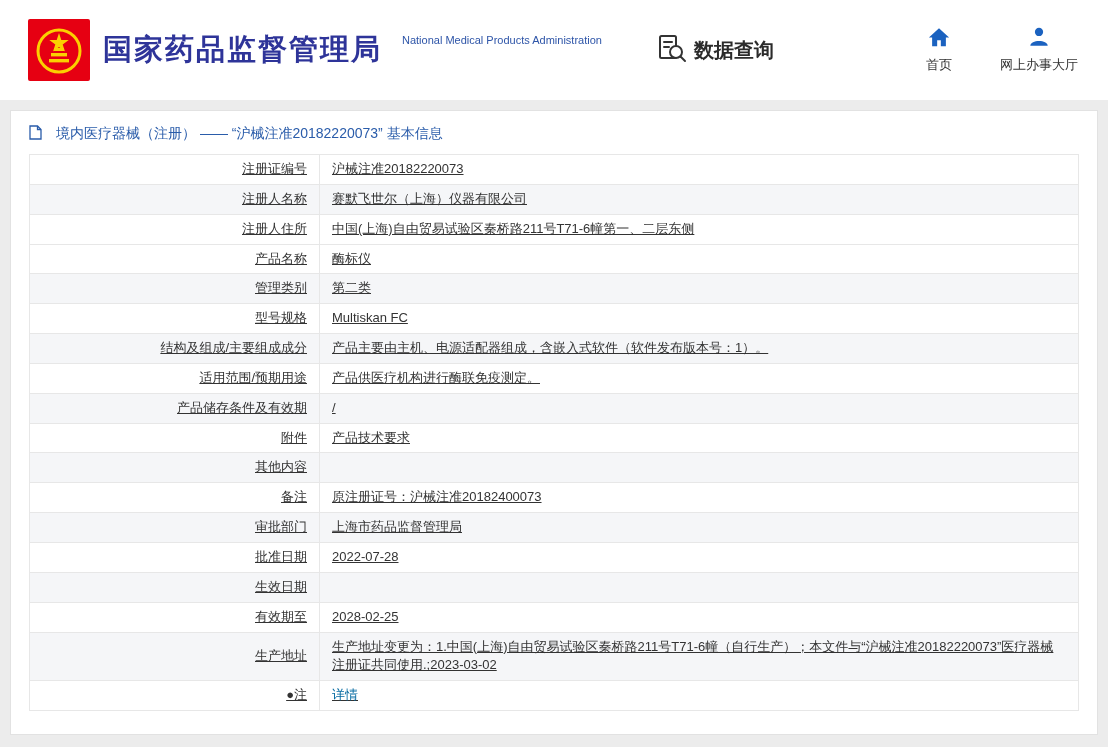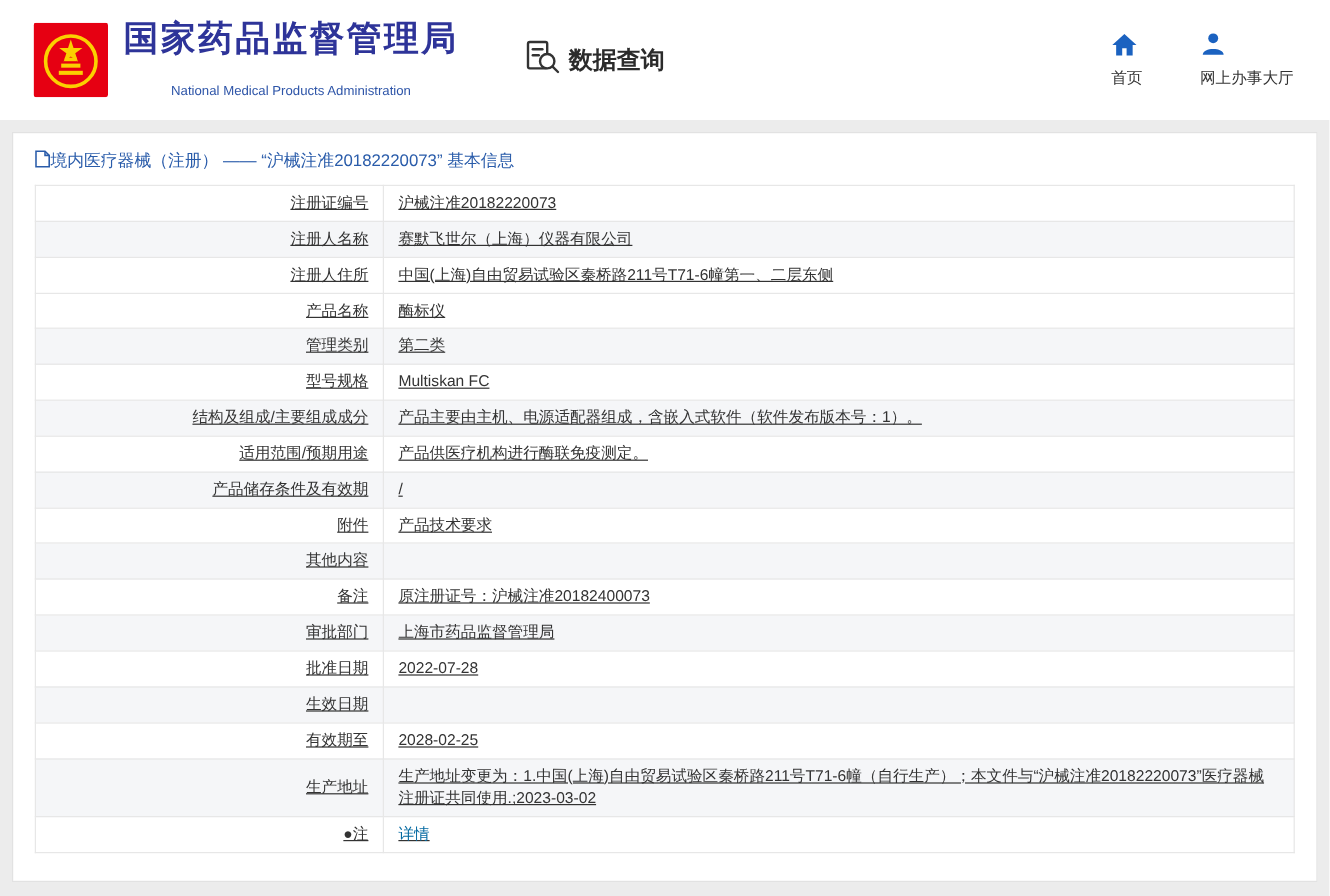--- a/index.html
+++ b/index.html
@@ -15,56 +15,56 @@
   
   .header {
     height: 100px;
     background: #fff;
     display: flex;
     align-items: center;
     padding: 0 30px 0 28px;
   }
   .logo-block { display: flex; align-items: center; gap: 13px; }
   .emblem { width: 62px; height: 62px; flex: 0 0 auto; }
-  .org-names { display: flex; flex-direction: column; gap: 20px; text-align: center; }
+  .org-names { display: flex; flex-direction: row; gap: 20px; }
   .org-zh {
     font-size: 29px;
     font-weight: bold;
     color: #2e3499;
     letter-spacing: 2px;
     line-height: 1.1;
   }
   .org-en { font-size: 11px; color: #2e55a8; }
 
   .module {
     display: flex; align-items: center; gap: 7px;
     margin-left: 55px;
     font-size: 20px; font-weight: bold; color: #2b2b2b;
   }
 
   .header-nav { margin-left: auto; display: flex; gap: 48px; }
   .nav-item {
-    display: flex; flex-direction: column; gap: 5px;
+    display: flex; flex-direction: column; align-items: center; gap: 5px;
     font-size: 13px; color: #333; cursor: pointer;
   }
 
   
   .main {
     background: #ececec;
     height: 647px;
     padding: 10px 10px 12px;
   }
   .panel {
     background: #fff;
     border: 1px solid #e2e2e2;
     height: 100%;
     padding-bottom: 14px;
   }
   .breadcrumb {
-    display: flex; align-items: center; gap: 0;
+    display: flex; align-items: center; gap: 14px;
     padding: 14px 18px 11px;
     color: #2a5caa;
     font-size: 14px;
   }
 
   table.detail {
     width: calc(100% - 36px);
     margin: 0 18px;
     border-collapse: collapse;
     font-size: 13px;

